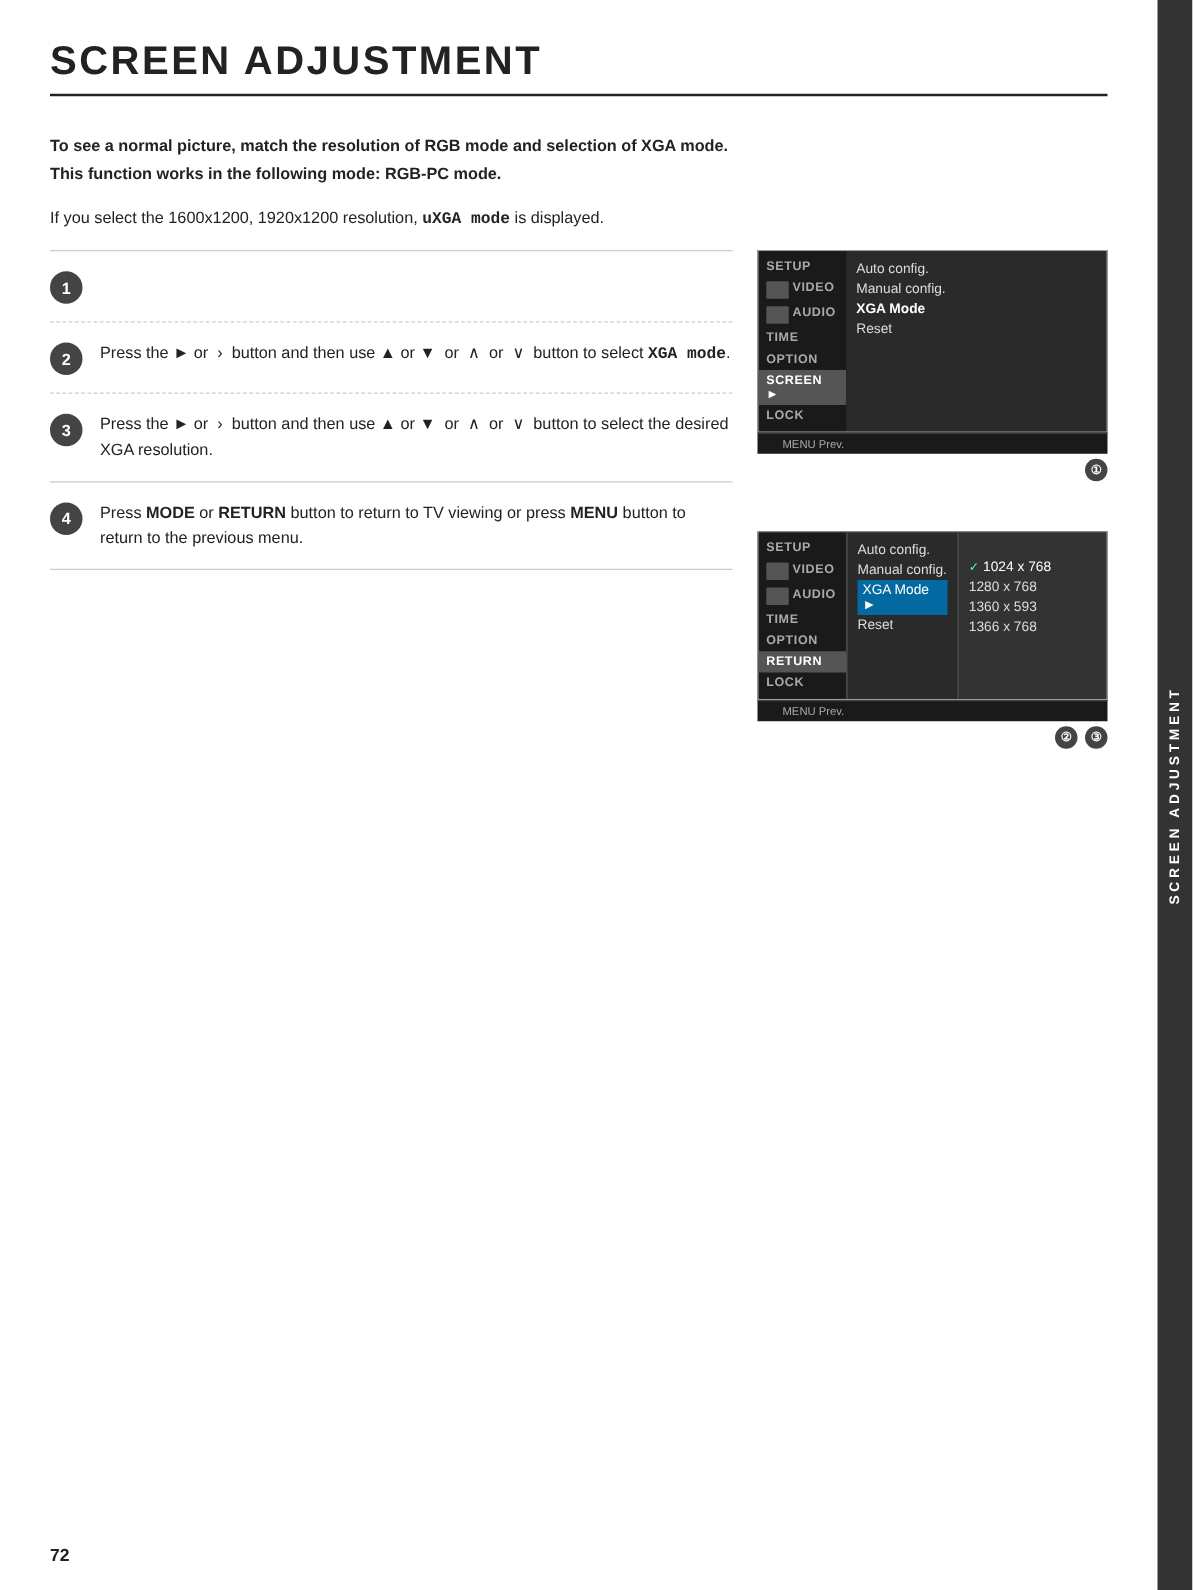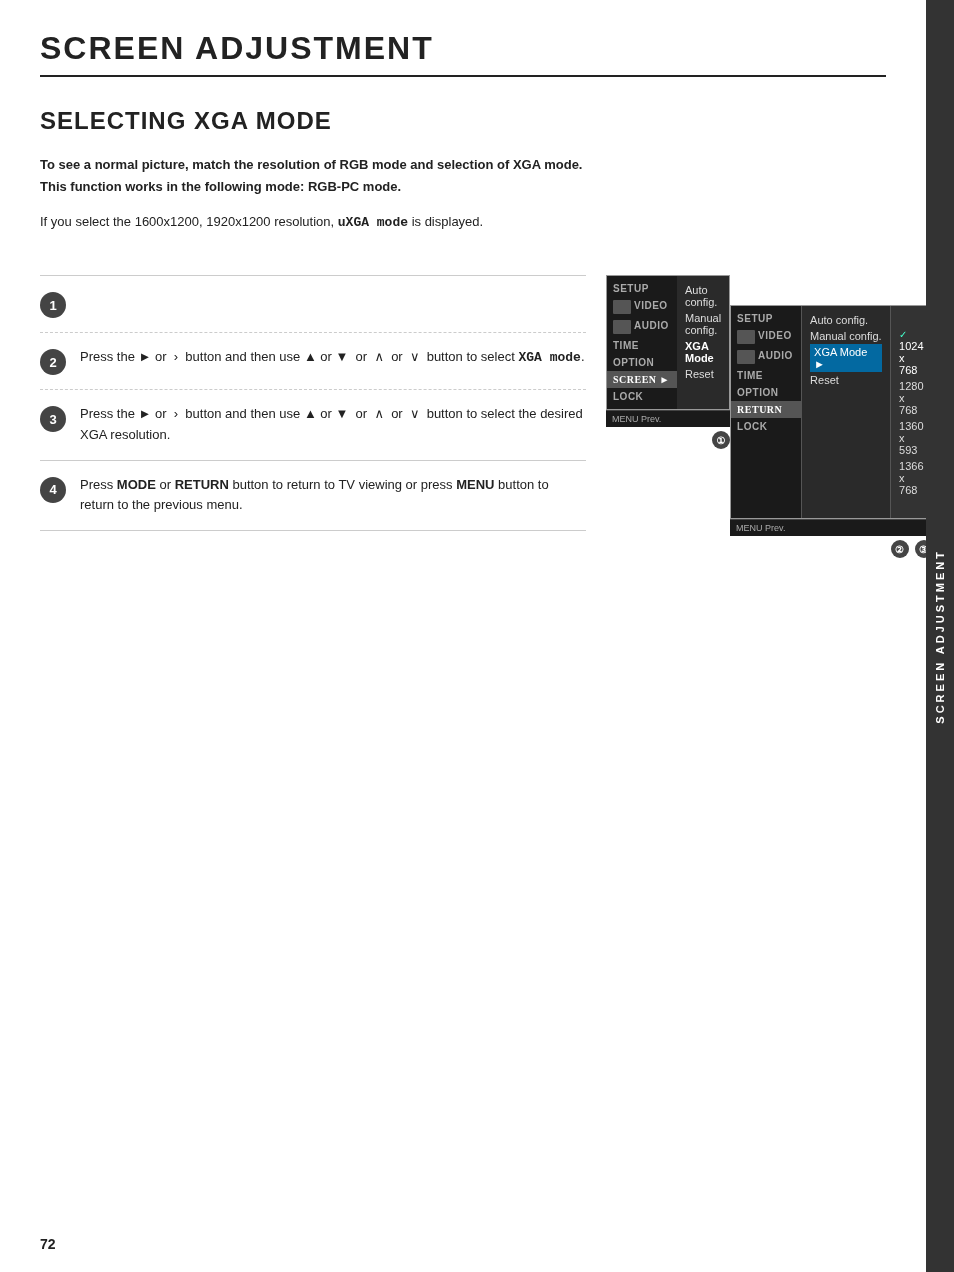--- a/index.html
+++ b/index.html
@@ -69,42 +69,42 @@
       margin-bottom: 4px;
       line-height: 1.5;
     }
     .intro-note {
       font-weight: bold;
       font-size: 13px;
       margin-bottom: 18px;
     }
     .intro-normal {
       font-size: 13px;
-      margin-bottom: 43px;
+      margin-bottom: 16px;
       line-height: 1.5;
     }
     .uxga-mono {
       font-family: 'Courier New', monospace;
       font-weight: bold;
       font-size: 13px;
     }
 
     
     .steps-container {
       display: flex;
       gap: 20px;
       margin-top: 10px;
     }
     .steps-left {
       flex: 1;
     }
     .steps-right {
       width: 280px;
       display: flex;
-      flex-direction: row;
+      flex-direction: column;
       gap: 0;
     }
 
     
     .step-row {
       display: flex;
       align-items: flex-start;
       gap: 14px;
       padding: 14px 0;
       border-top: 1px solid #ccc;
@@ -156,21 +156,20 @@
       padding: 3px 6px;
       color: #aaa;
       font-size: 10px;
       font-weight: bold;
       letter-spacing: 0.5px;
       cursor: pointer;
     }
     .menu-item.active {
       background: #555;
       color: #fff;
-      font-family: Liberation Serif, serif;
     }
     .menu-item-with-thumb {
       display: flex;
       align-items: flex-start;
       gap: 3px;
     }
     .thumb-placeholder {
       width: 18px;
       height: 14px;
       background: #555;
@@ -186,21 +185,21 @@
       color: #ddd;
       font-size: 11px;
       padding: 2px 0;
     }
     .menu-right-item.selected {
       color: #fff;
       font-weight: bold;
     }
     .menu-footer {
       background: #1a1a1a;
-      padding: 3px 6px;
+      padding: 3px 20px;
       color: #aaa;
       font-size: 9px;
       border-top: 1px solid #444;
     }
 
     
     .menu-box2 {
       display: flex;
       border: 1px solid #999;
       font-size: 11px;
@@ -285,21 +284,20 @@
 <body>
 
 <div class="sidebar">
   <span class="sidebar-text">SCREEN ADJUSTMENT</span>
 </div>
 
 <div class="main">
 
   <h1 class="page-title">SCREEN ADJUSTMENT</h1>
 
-  <h2 class="section-title">SELECTING XGA MODE</h2>
 
   <p class="intro-bold">To see a normal picture, match the resolution of RGB mode and selection of XGA mode.</p>
   <p class="intro-note">This function works in the following mode: RGB-PC mode.</p>
   <p class="intro-normal">
     <span>If you select the  1600x1200, 1920x1200 resolution,</span>
     <span class="uxga-mono">uXGA mode</span>
     <span> is displayed.</span>
   </p>
 
   <div class="steps-container">

